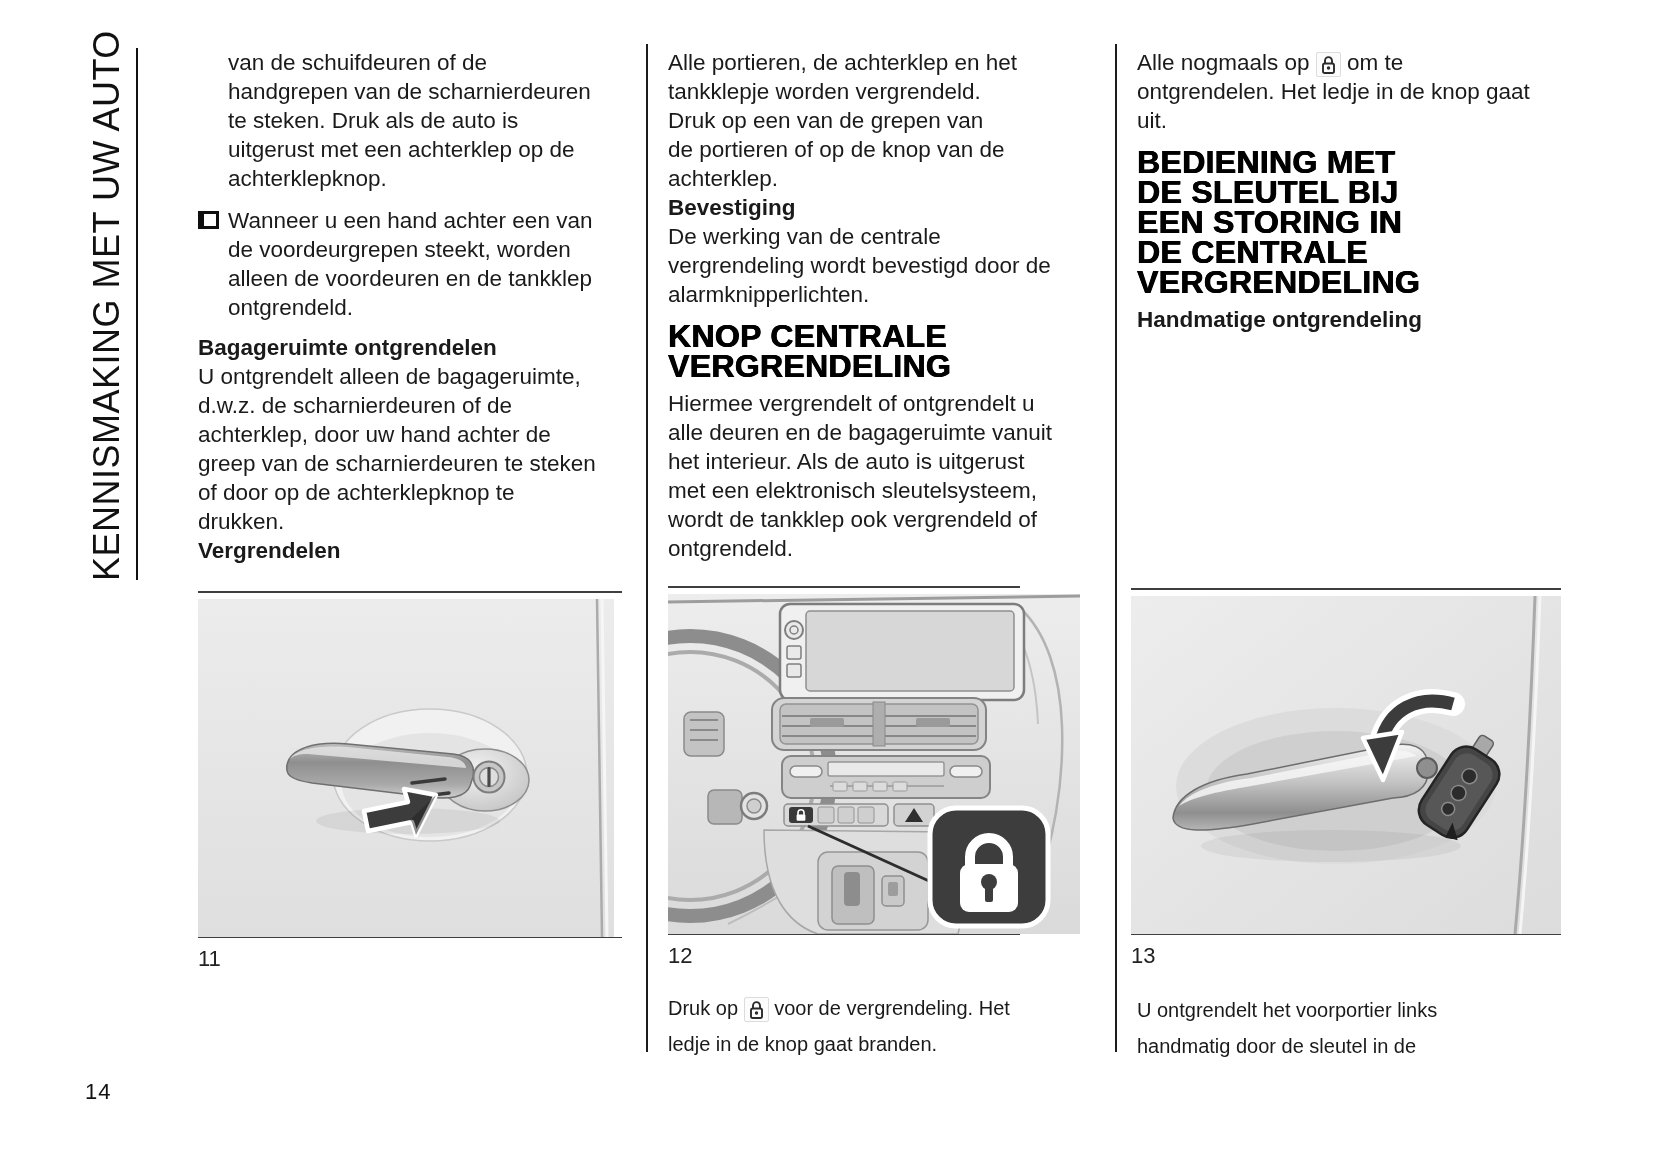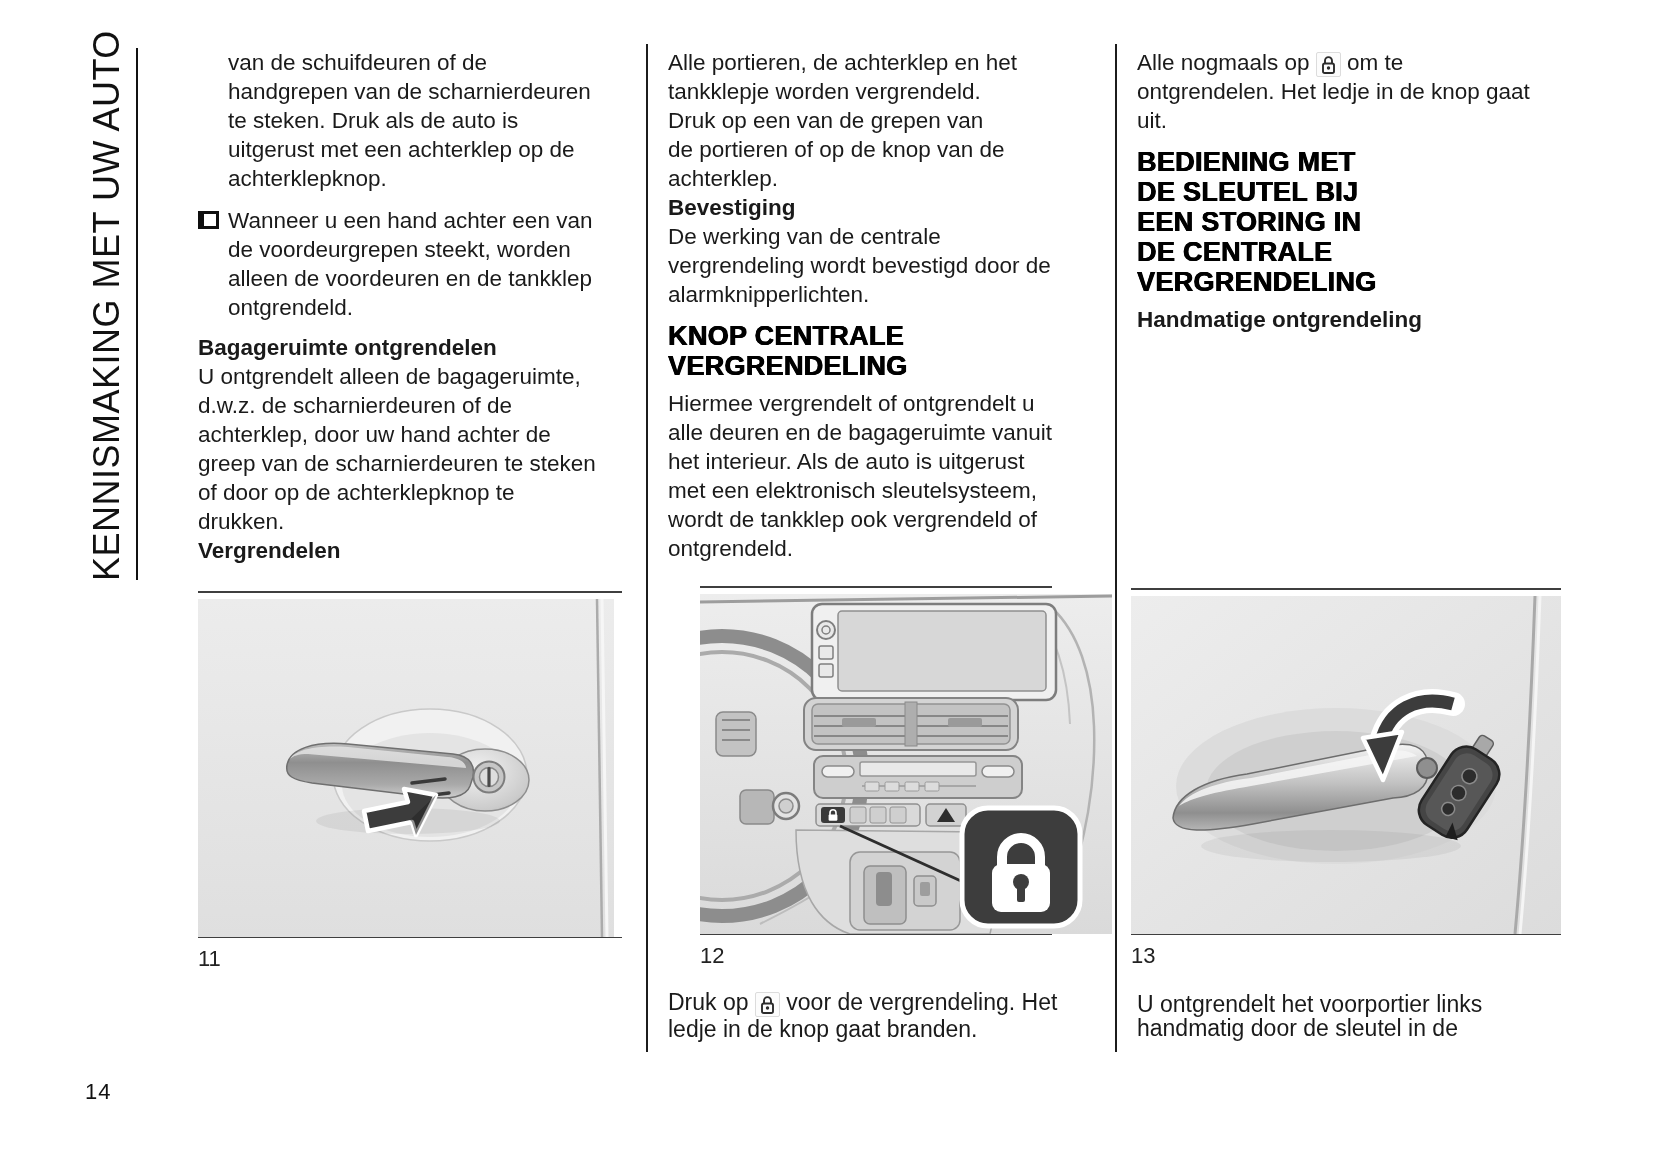--- a/index.html
+++ b/index.html
@@ -25,34 +25,34 @@
   p{margin:0;white-space:pre-line;}
   .indent{padding-left:30px;}
   .bullet-item{position:relative;padding-left:30px;margin-top:13px;}
   .bullet-marker{
     position:absolute;left:0;top:5px;width:12px;height:12px;
     border:3px solid #0f0f0f;border-left-width:6px;background:#fff;
   }
   .subhead{font-weight:bold;white-space:pre-line;margin:0;}
   .gap-top{margin-top:11px;}
   .heading{
-    font-weight:bold;color:#000;font-size:27px;line-height:30px;letter-spacing:0.3px;
+    font-weight:bold;color:#000;font-size:32px;line-height:30px;letter-spacing:0.3px;
     white-space:pre-line;margin:12px 0 8px 0;
     text-shadow:0.6px 0 0 #000, -0.3px 0 0 #000;
   }
   
   .figure{position:absolute;}
   .fig1{left:198px;top:591px;width:424px;}
-  .fig2{left:668px;top:586px;width:352px;margin-left:32px;}
+  .fig2{left:668px;top:586px;width:352px;}
   .fig3{left:1131px;top:588px;width:430px;}
   .fig-rule{border-top:2px solid #3f3f3f;margin-bottom:6px;}
   .fig-img{display:block;}
   .fig-under{border-top:1.5px solid #3f3f3f;margin-top:0px;}
   .fig-label{font-size:22px;color:#222;margin-top:8px;}
-  .caption{position:absolute;font-size:23px;line-height:24px;white-space:pre-line;}
+  .caption{position:absolute;font-size:20px;line-height:36px;white-space:pre-line;}
   .cap2{left:668px;top:990px;width:420px;}
   .cap3{left:1137px;top:992px;width:440px;}
   
   .key-icon{
     display:inline-block;vertical-align:-6px;
     border:1px solid #dcdcdc;background:#fcfcfc;border-radius:2px;
     padding:1px 3px 0 3px;line-height:0;
   }
   .page-number{
     position:absolute;left:85px;top:1079px;font-size:22px;font-weight:normal;color:#111;

